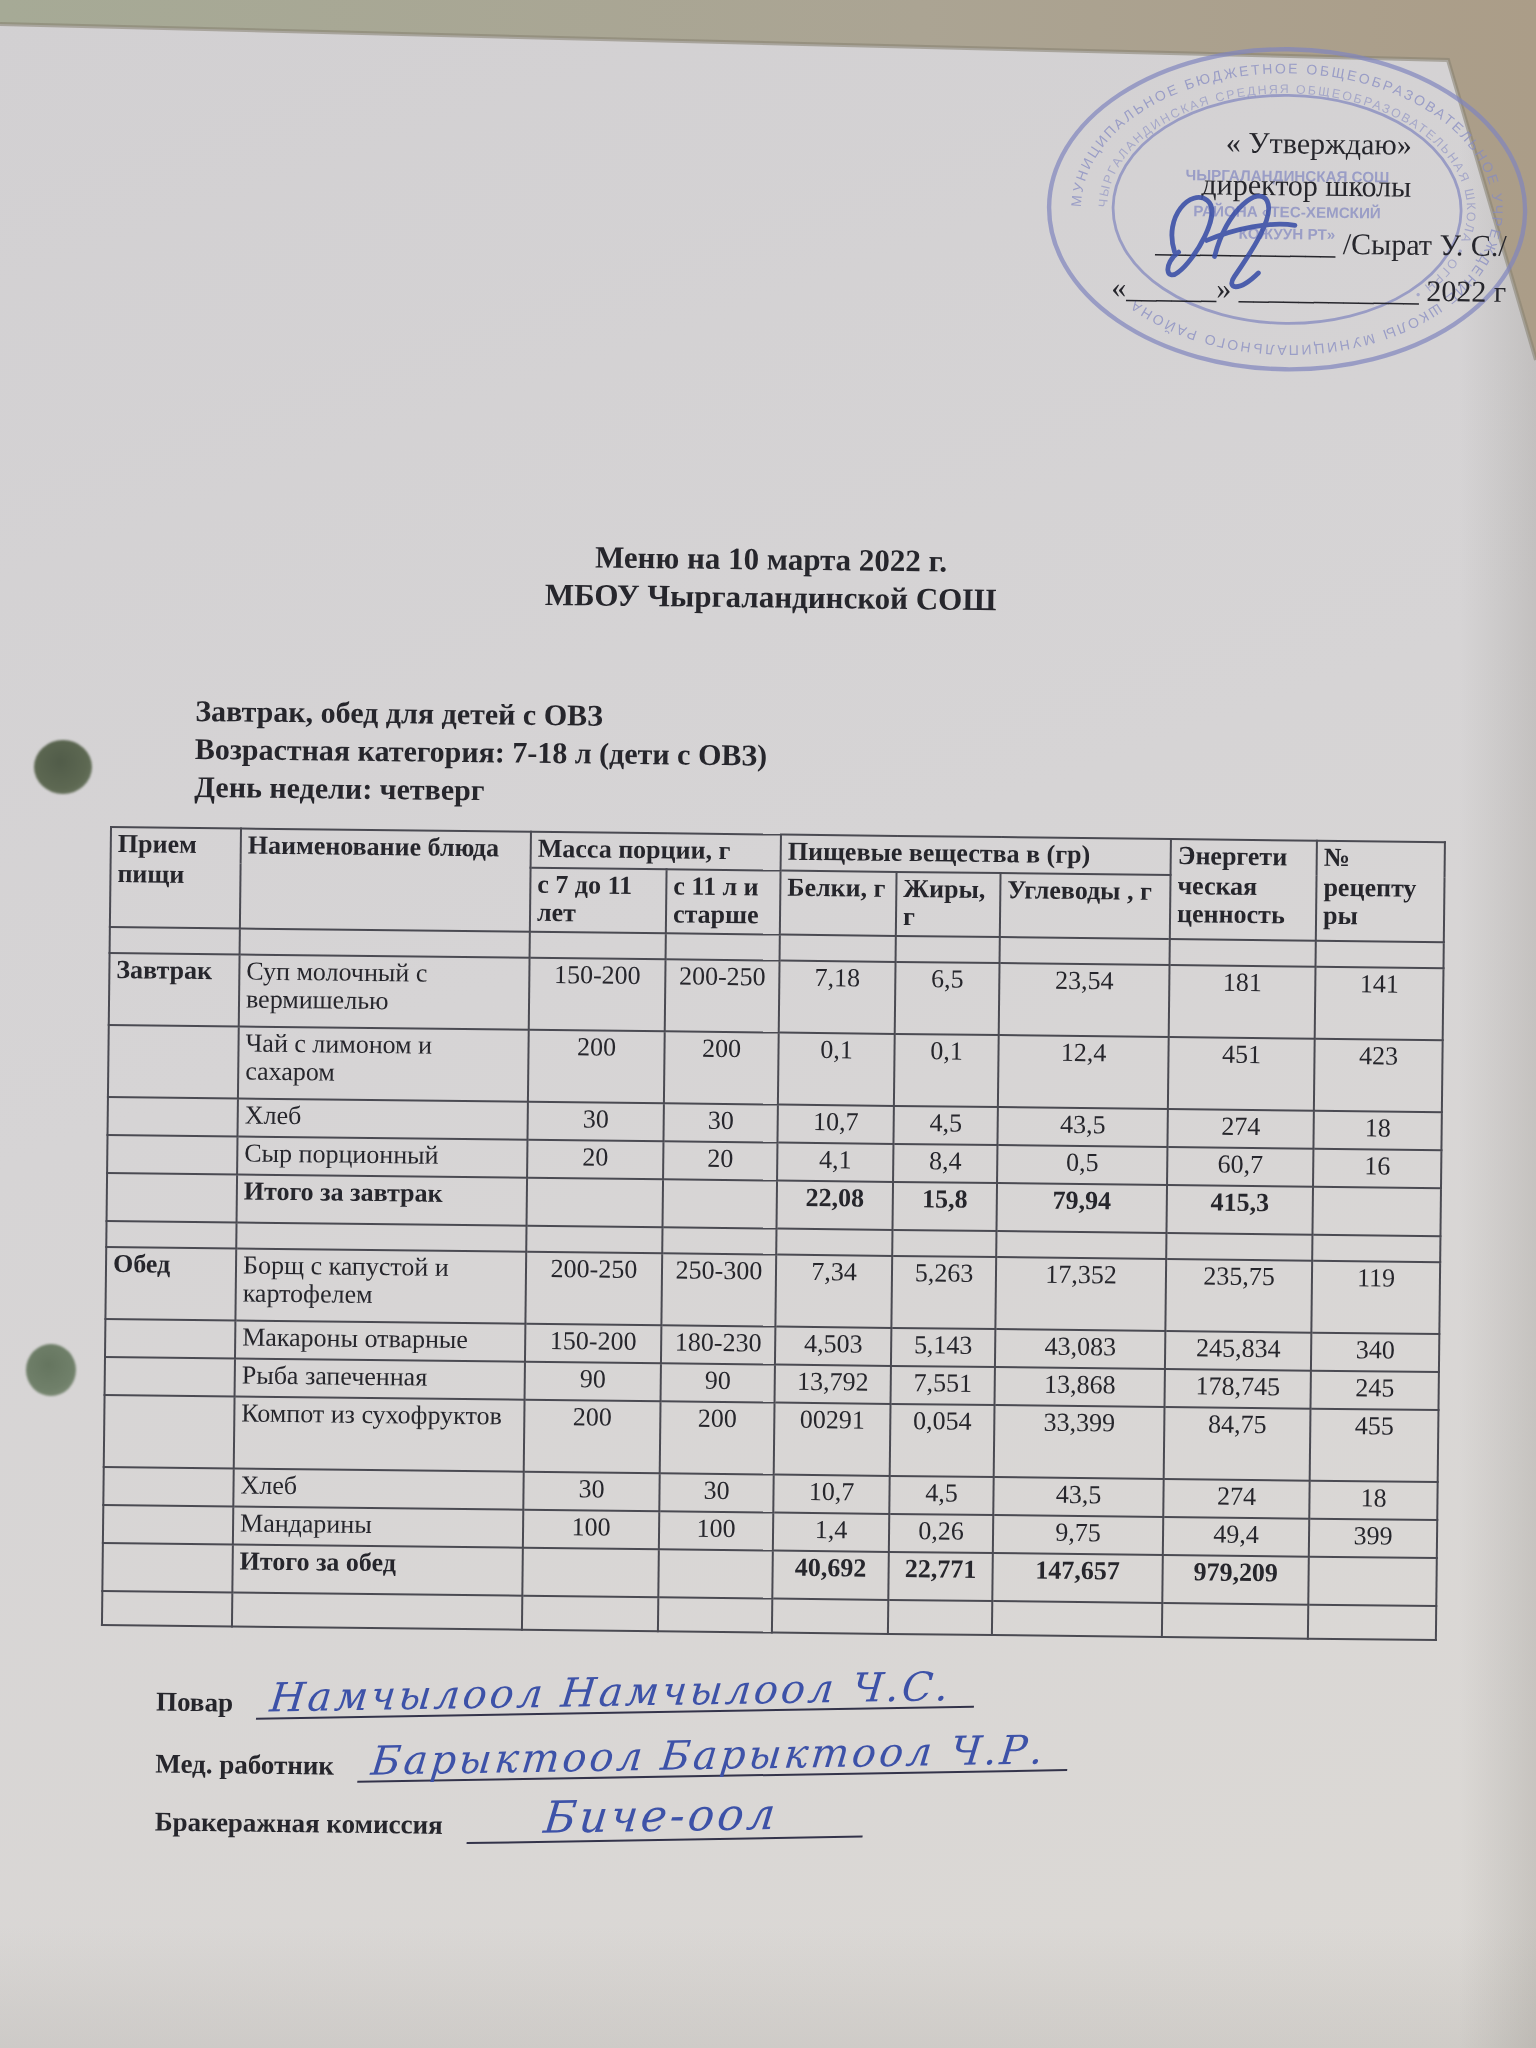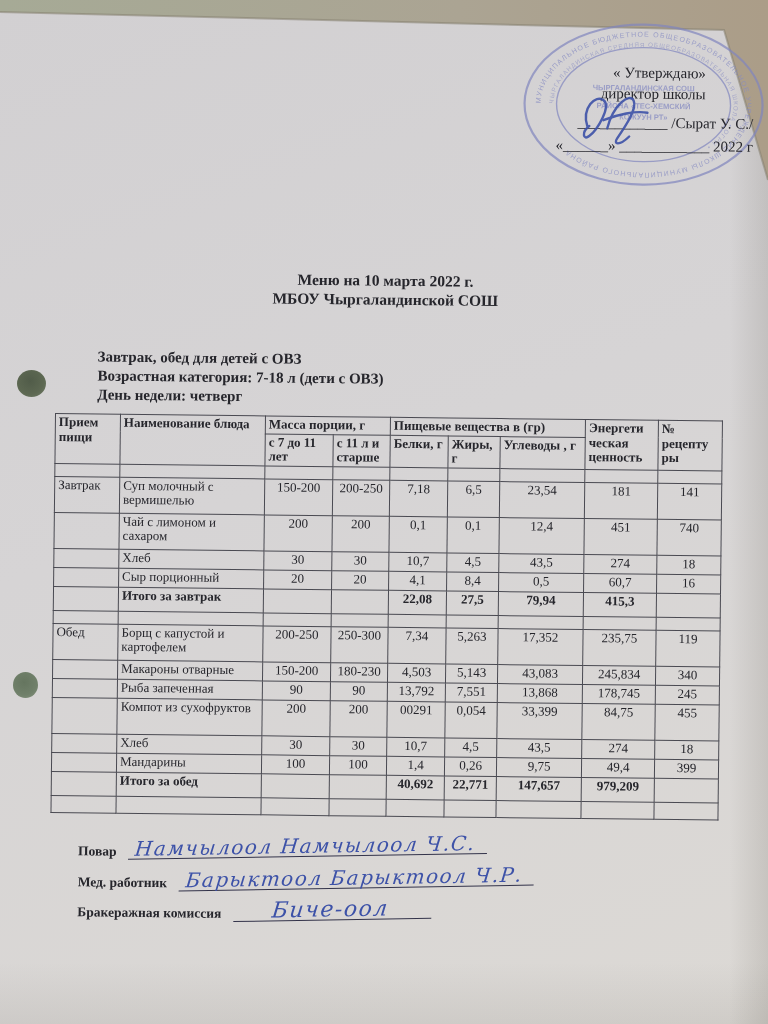--- a/index.html
+++ b/index.html
@@ -54,21 +54,21 @@
     position:absolute;left:55px;top:413px;width:667px;
     border-collapse:collapse;table-layout:fixed;
     font-size:13px;line-height:1.12;color:#26262c;
   }
   table.menu th,table.menu td{
     border:1px solid #4a4a52;vertical-align:top;
     padding:1px 3px;overflow:hidden;
   }
   table.menu th{font-weight:bold;text-align:left;}
   th.center{text-align:center;}
-  .c-meal{font-weight:normal;padding-left:4px;}
+  .c-meal{font-weight:bold;padding-left:4px;}
   .c-dish{text-align:left;}
   .c-num{text-align:center;}
   tr.r-tall td{height:33px;}
   tr.r-std td{height:16px;}
   tr.r-total td{height:21px;font-weight:bold;}
   tr.r-thin td{height:10px;}
   tr.r-end td{height:14px;}
   
   .sig-row{position:absolute;left:83px;white-space:nowrap;}
   .sig1{top:838px;}
@@ -207,21 +207,21 @@
           </tr>
           <tr class="r-tall">
             <td class="c-meal"></td>
             <td class="c-dish">Чай с лимоном и сахаром</td>
             <td class="c-num">200</td>
             <td class="c-num">200</td>
             <td class="c-num">0,1</td>
             <td class="c-num">0,1</td>
             <td class="c-num">12,4</td>
             <td class="c-num">451</td>
-            <td class="c-num">740</td>
+            <td class="c-num">423</td>
           </tr>
           <tr class="r-std">
             <td class="c-meal"></td>
             <td class="c-dish">Хлеб</td>
             <td class="c-num">30</td>
             <td class="c-num">30</td>
             <td class="c-num">10,7</td>
             <td class="c-num">4,5</td>
             <td class="c-num">43,5</td>
             <td class="c-num">274</td>
@@ -237,21 +237,21 @@
             <td class="c-num">0,5</td>
             <td class="c-num">60,7</td>
             <td class="c-num">16</td>
           </tr>
           <tr class="r-total">
             <td class="c-meal"></td>
             <td class="c-dish">Итого за завтрак</td>
             <td class="c-num"></td>
             <td class="c-num"></td>
             <td class="c-num">22,08</td>
-            <td class="c-num">27,5</td>
+            <td class="c-num">15,8</td>
             <td class="c-num">79,94</td>
             <td class="c-num">415,3</td>
             <td class="c-num"></td>
           </tr>
           <tr class="r-thin">
             <td class="c-meal"></td>
             <td class="c-dish"></td>
             <td class="c-num"></td>
             <td class="c-num"></td>
             <td class="c-num"></td>

